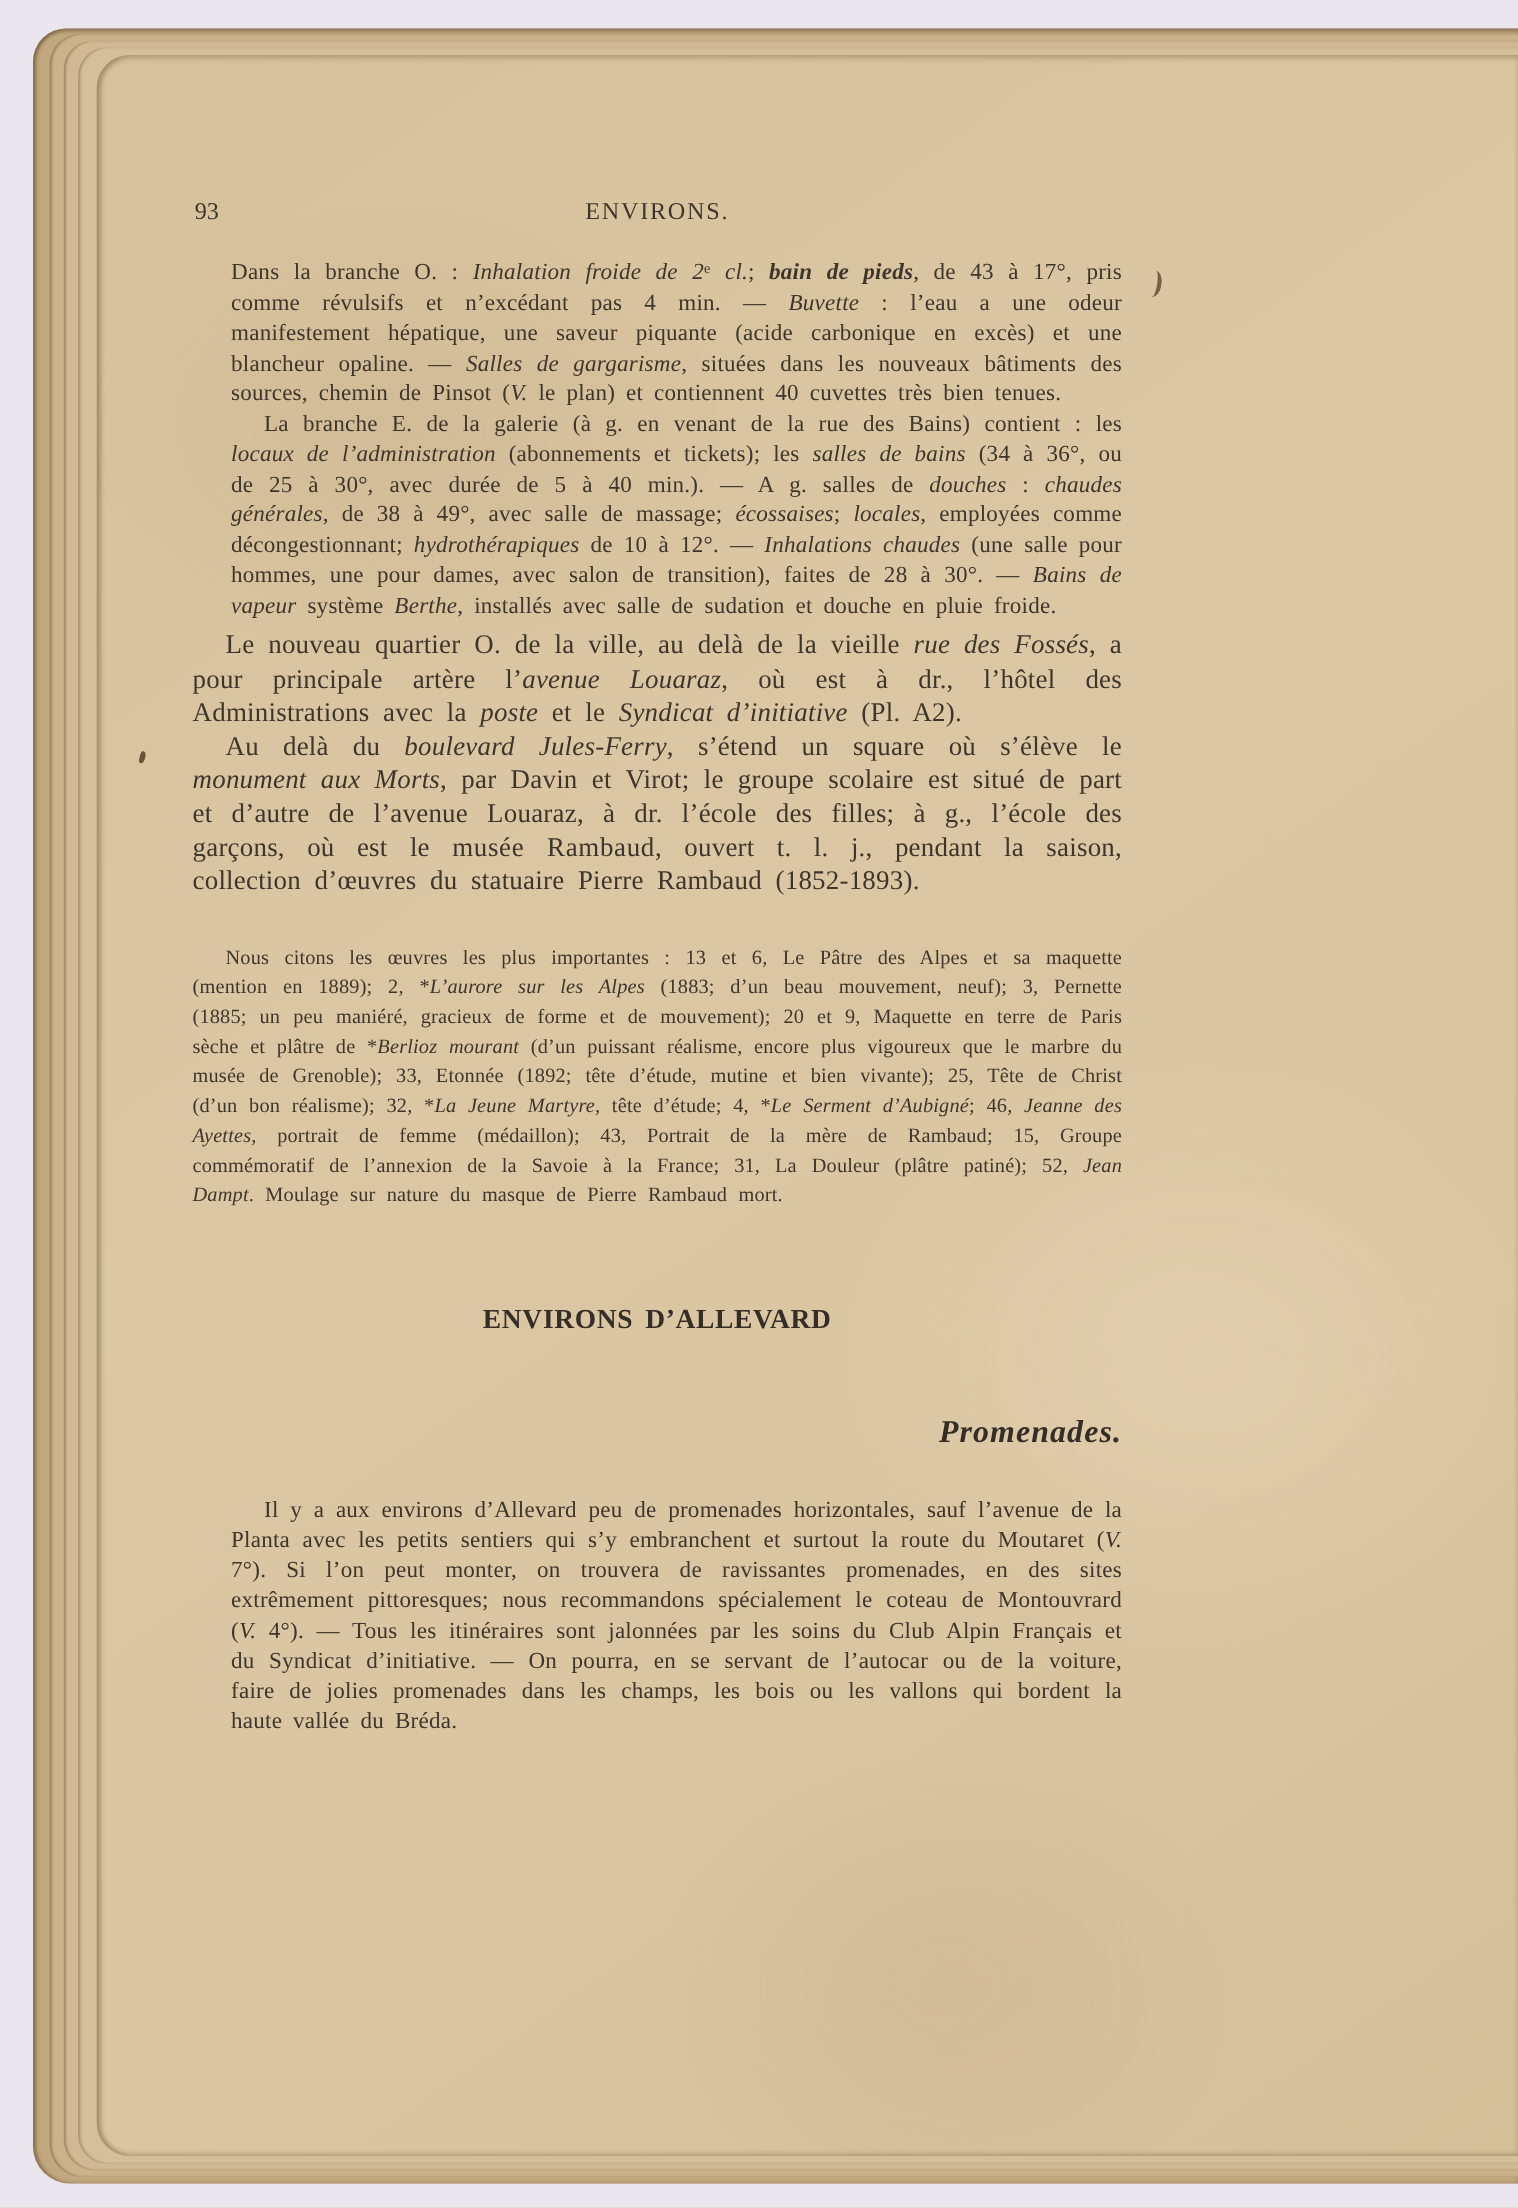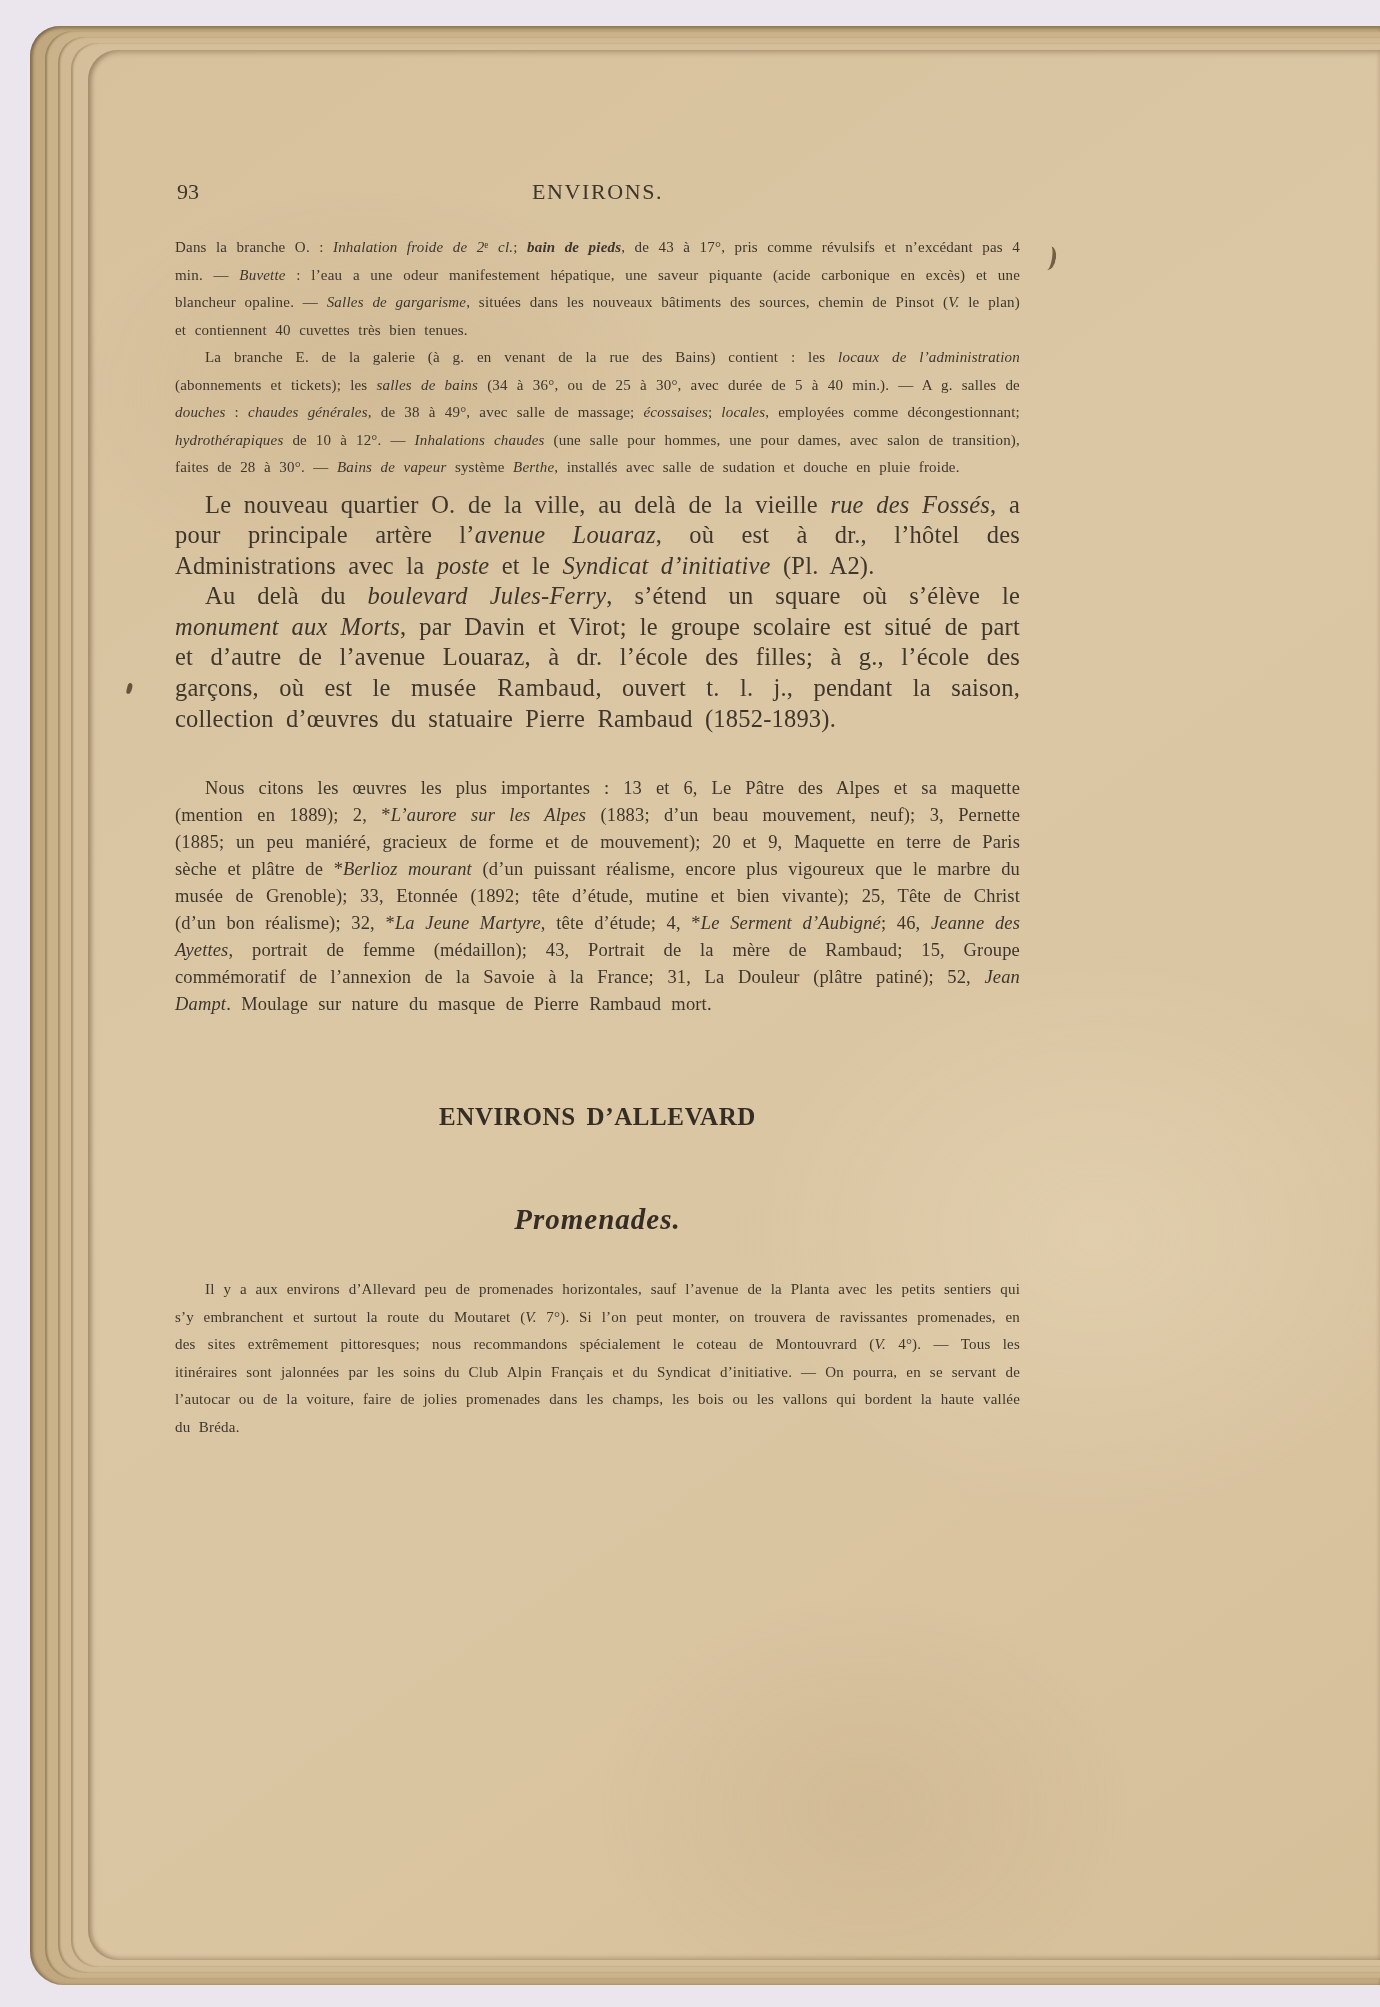--- a/index.html
+++ b/index.html
@@ -31,40 +31,40 @@
       radial-gradient(520px 420px at 78% 62%, rgba(255,246,222,.18), transparent 70%),
       radial-gradient(380px 300px at 60% 92%, rgba(163,132,92,.12), transparent 70%);
   }
   .content{position:relative;margin:128px 0 0 87px;width:845px;color:#3e362c;}
 
   .page-header{position:relative;height:30px;font-size:22px;line-height:28px;}
   .page-number{position:absolute;left:2px;top:0;}
   .running-title{display:block;text-align:center;letter-spacing:1.6px;}
 
   .para{margin:0;text-align:justify;}
-  .para.body{font-size:15px;line-height:27.5px;letter-spacing:.2px;word-spacing:4.5px;}
+  .para.body{font-size:21px;line-height:27.5px;letter-spacing:.2px;word-spacing:4.5px;margin-left:35px;}
   .para.large{font-size:24.5px;line-height:30.6px;letter-spacing:.2px;word-spacing:6px;}
   .para.small{font-size:18.5px;line-height:27px;letter-spacing:.15px;word-spacing:5.5px;}
   .para.ind{text-indent:30px;}
   #p1{margin-top:26px;}
   #p3{margin-top:8px;}
   #p5{margin-top:41px;}
   #p6{margin-top:40px;}
 
   .r-i{font-style:italic;}
   .r-b{font-weight:400;letter-spacing:.6px;}
   .r-bi{font-weight:700;font-style:italic;}
   .r-sup{font-size:.62em;vertical-align:.45em;line-height:0;}
 
   .section-heading{
     margin:84px 0 0 0;text-align:center;font-size:25px;line-height:30px;
     font-weight:700;letter-spacing:.6px;word-spacing:4px;color:#352e26;
   }
   .sub-heading{
-    margin:70px 0 0 0;text-align:center;font-size:29px;line-height:34px;
+    margin:70px 0 0 0;text-align:right;font-size:29px;line-height:34px;
     font-weight:700;font-style:italic;letter-spacing:1px;color:#352e26;
   }
 
   
   .ink-mark-right{
     position:absolute;left:1042px;top:246px;width:10px;height:24px;
     border-right:4px solid rgba(74,52,30,.7);border-radius:50%;transform:rotate(9deg);
   }
   .ink-mark-left{
     position:absolute;left:127px;top:683px;width:5px;height:11px;

